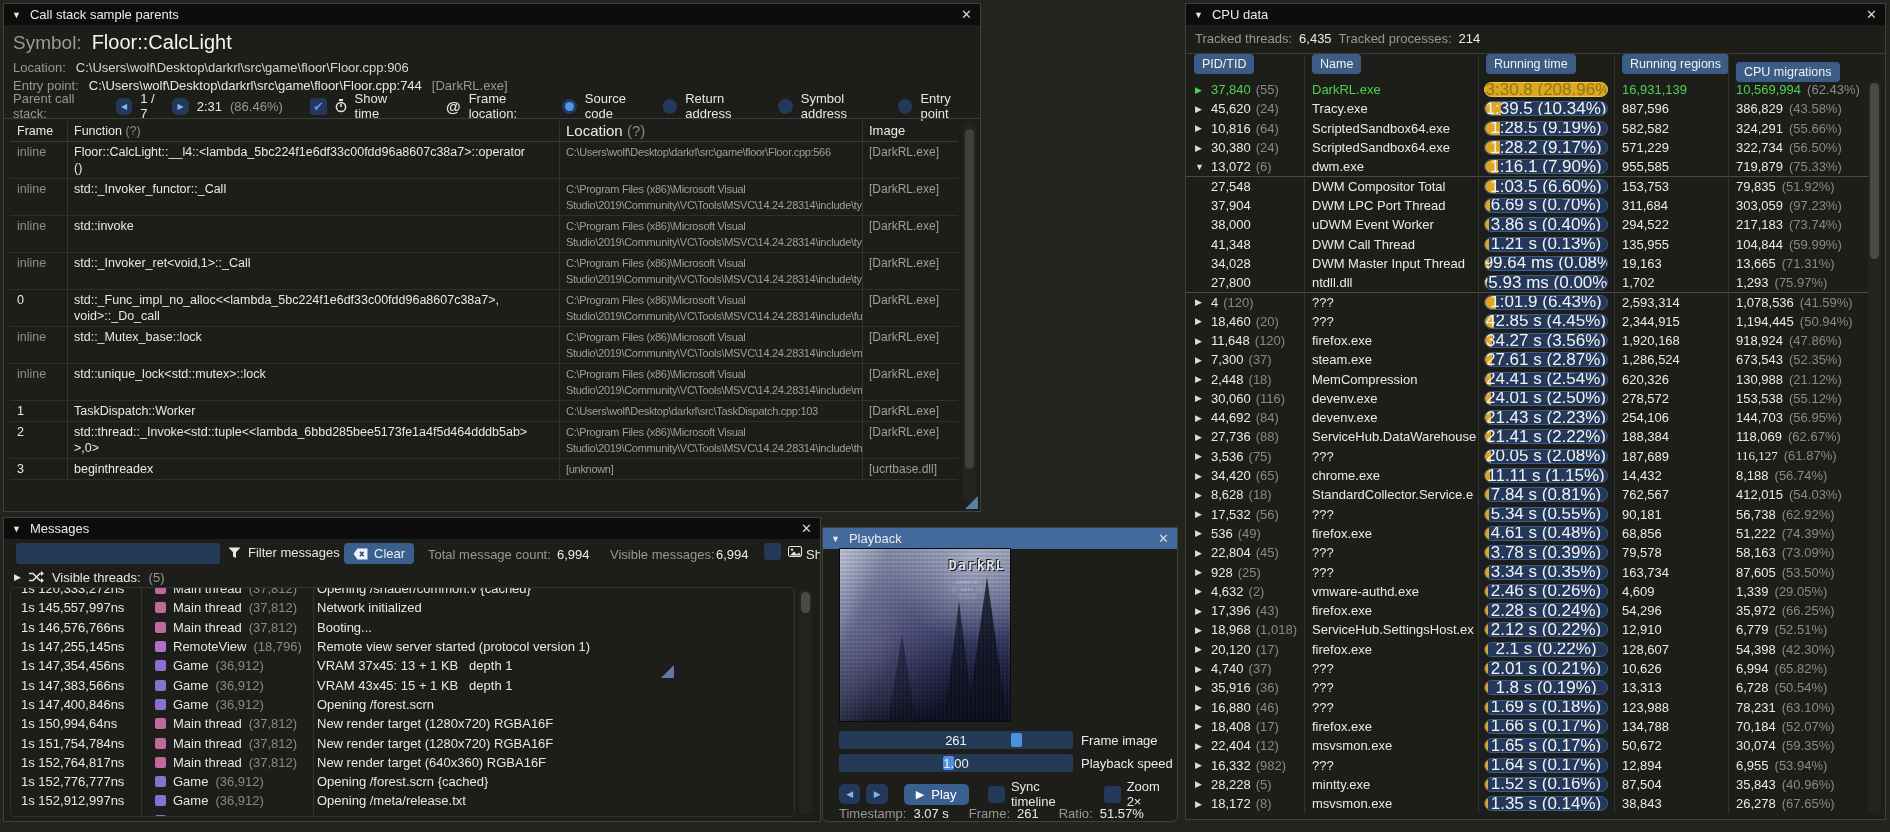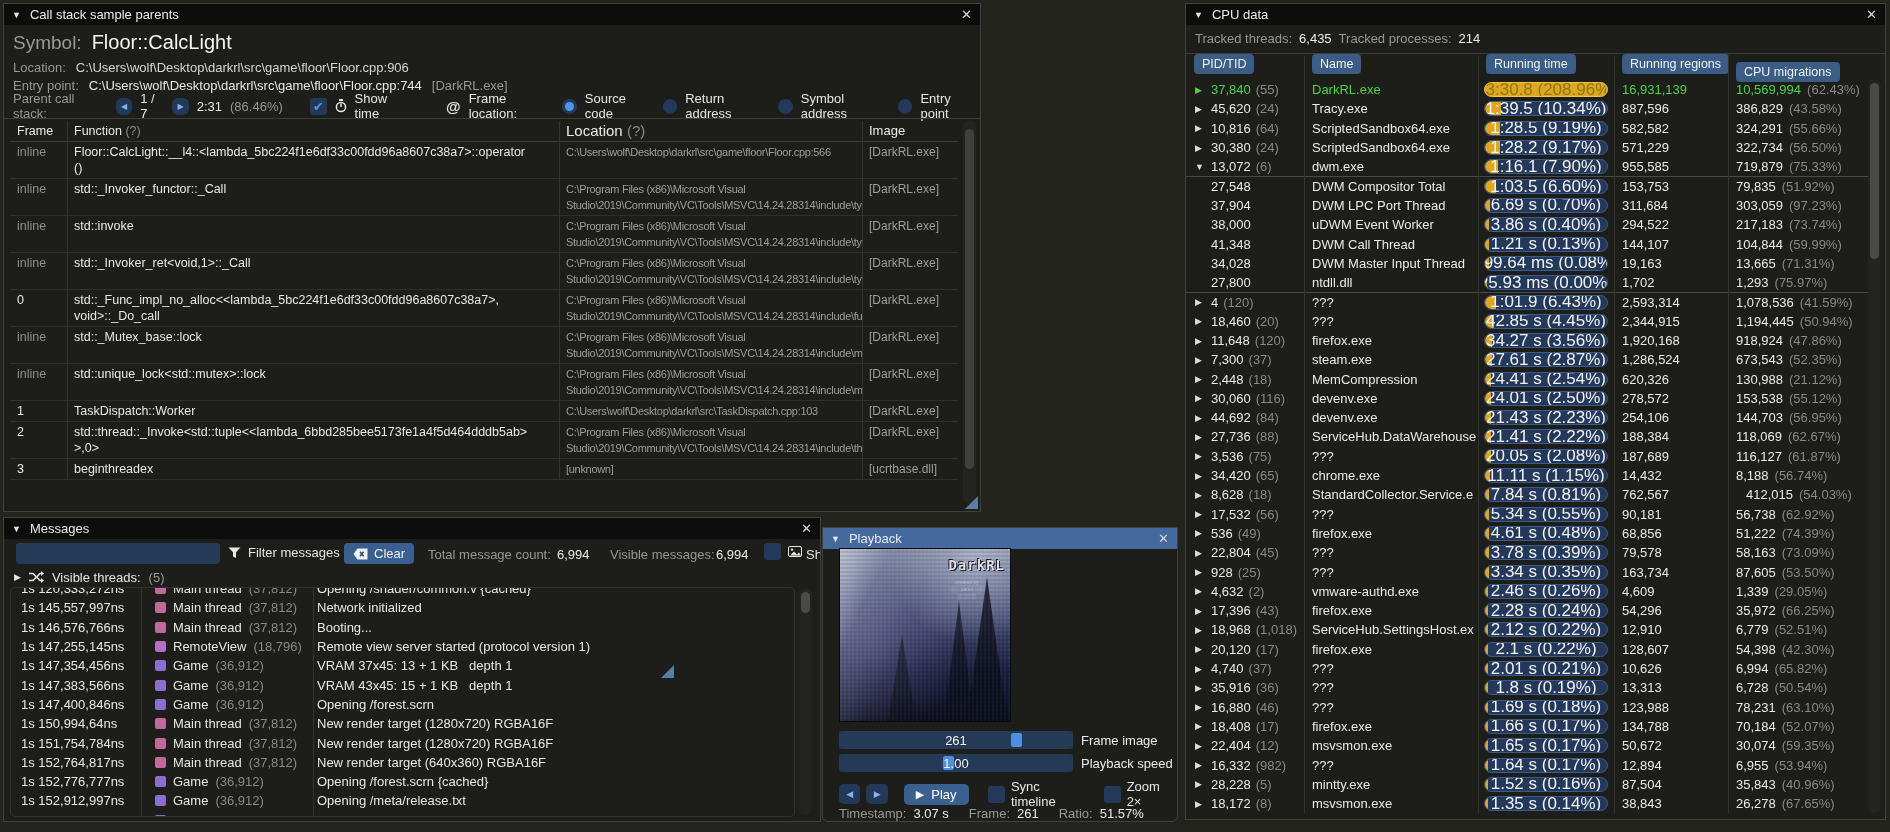--- a/index.html
+++ b/index.html
@@ -527,21 +527,21 @@
             <div class="arr"></div>
             <div class="pid">41,348</div>
           </div>
           <div class="c2">DWM Call Thread</div>
           <div class="c3">
             <div class="bar">
               <div class="fill" style="width: 3%;"></div>
               <div class="txt">1.21 s (0.13%)</div>
             </div>
           </div>
-          <div class="c4">144,107</div>
+          <div class="c4">135,955</div>
           <div class="c5"><div class="m" style="display: inline;">104,844</div><div class="mp" style="display: inline;">(59.99%)</div></div>
         </div>
         <div class="cpu-row ">
           <div class="c1">
             <div class="arr"></div>
             <div class="pid">34,028</div>
           </div>
           <div class="c2">DWM Master Input Thread</div>
           <div class="c3">
             <div class="bar">
@@ -702,21 +702,21 @@
             <div class="cnt">(75)</div>
           </div>
           <div class="c2">???</div>
           <div class="c3">
             <div class="bar">
               <div class="fill" style="width: 4.6%;"></div>
               <div class="txt">20.05 s (2.08%)</div>
             </div>
           </div>
           <div class="c4">187,689</div>
-          <div class="c5"><div class="m" style="display: inline;">116,127</div><div class="mp" style="display: inline;">(61.87%)</div></div>
+          <div class="c5"><div class="m" style="display: inline; font-family: Liberation Serif, serif;">116,127</div><div class="mp" style="display: inline;">(61.87%)</div></div>
         </div>
         <div class="cpu-row ">
           <div class="c1">
             <div class="arr">▶</div>
             <div class="pid">34,420</div>
             <div class="cnt">(65)</div>
           </div>
           <div class="c2">chrome.exe</div>
           <div class="c3">
             <div class="bar">
@@ -734,21 +734,21 @@
             <div class="cnt">(18)</div>
           </div>
           <div class="c2">StandardCollector.Service.e</div>
           <div class="c3">
             <div class="bar">
               <div class="fill" style="width: 3.5%;"></div>
               <div class="txt">7.84 s (0.81%)</div>
             </div>
           </div>
           <div class="c4">762,567</div>
-          <div class="c5"><div class="m" style="display: inline; margin-left: 10px;">412,015</div><div class="mp" style="display: inline;">(54.03%)</div></div>
+          <div class="c5"><div class="m" style="display: inline;">412,015</div><div class="mp" style="display: inline;">(54.03%)</div></div>
         </div>
         <div class="cpu-row ">
           <div class="c1">
             <div class="arr">▶</div>
             <div class="pid">17,532</div>
             <div class="cnt">(56)</div>
           </div>
           <div class="c2">???</div>
           <div class="c3">
             <div class="bar">

